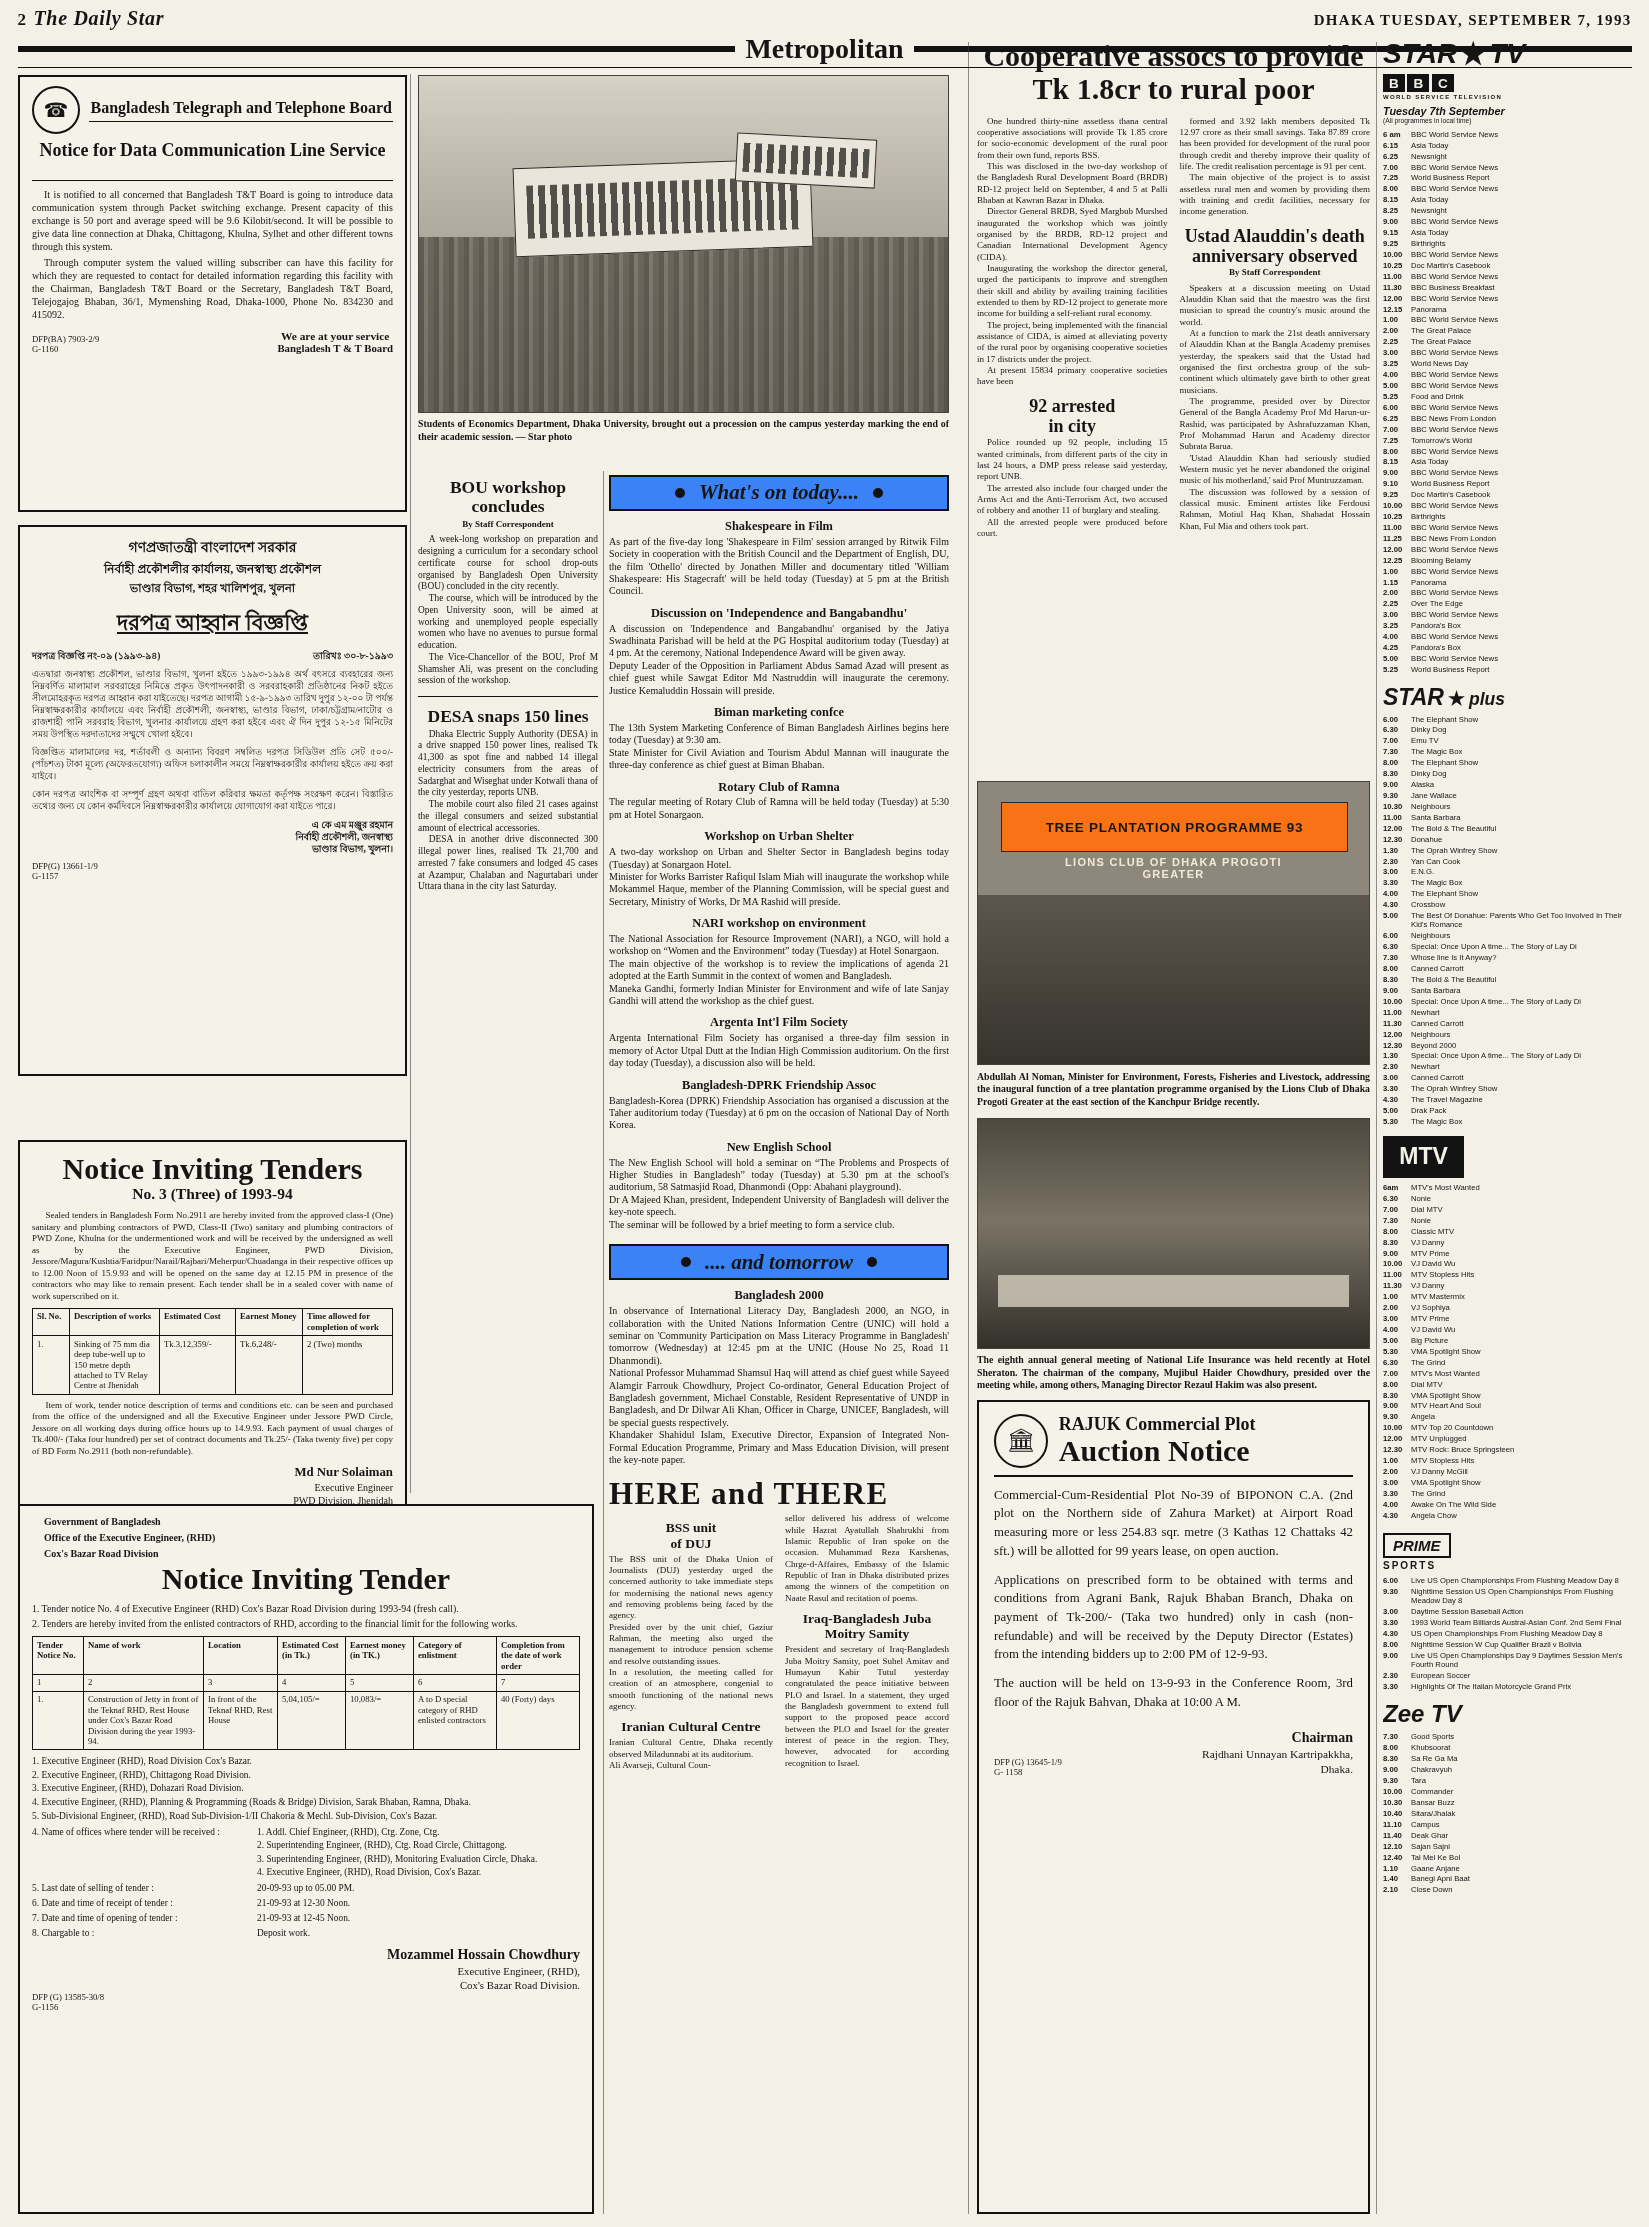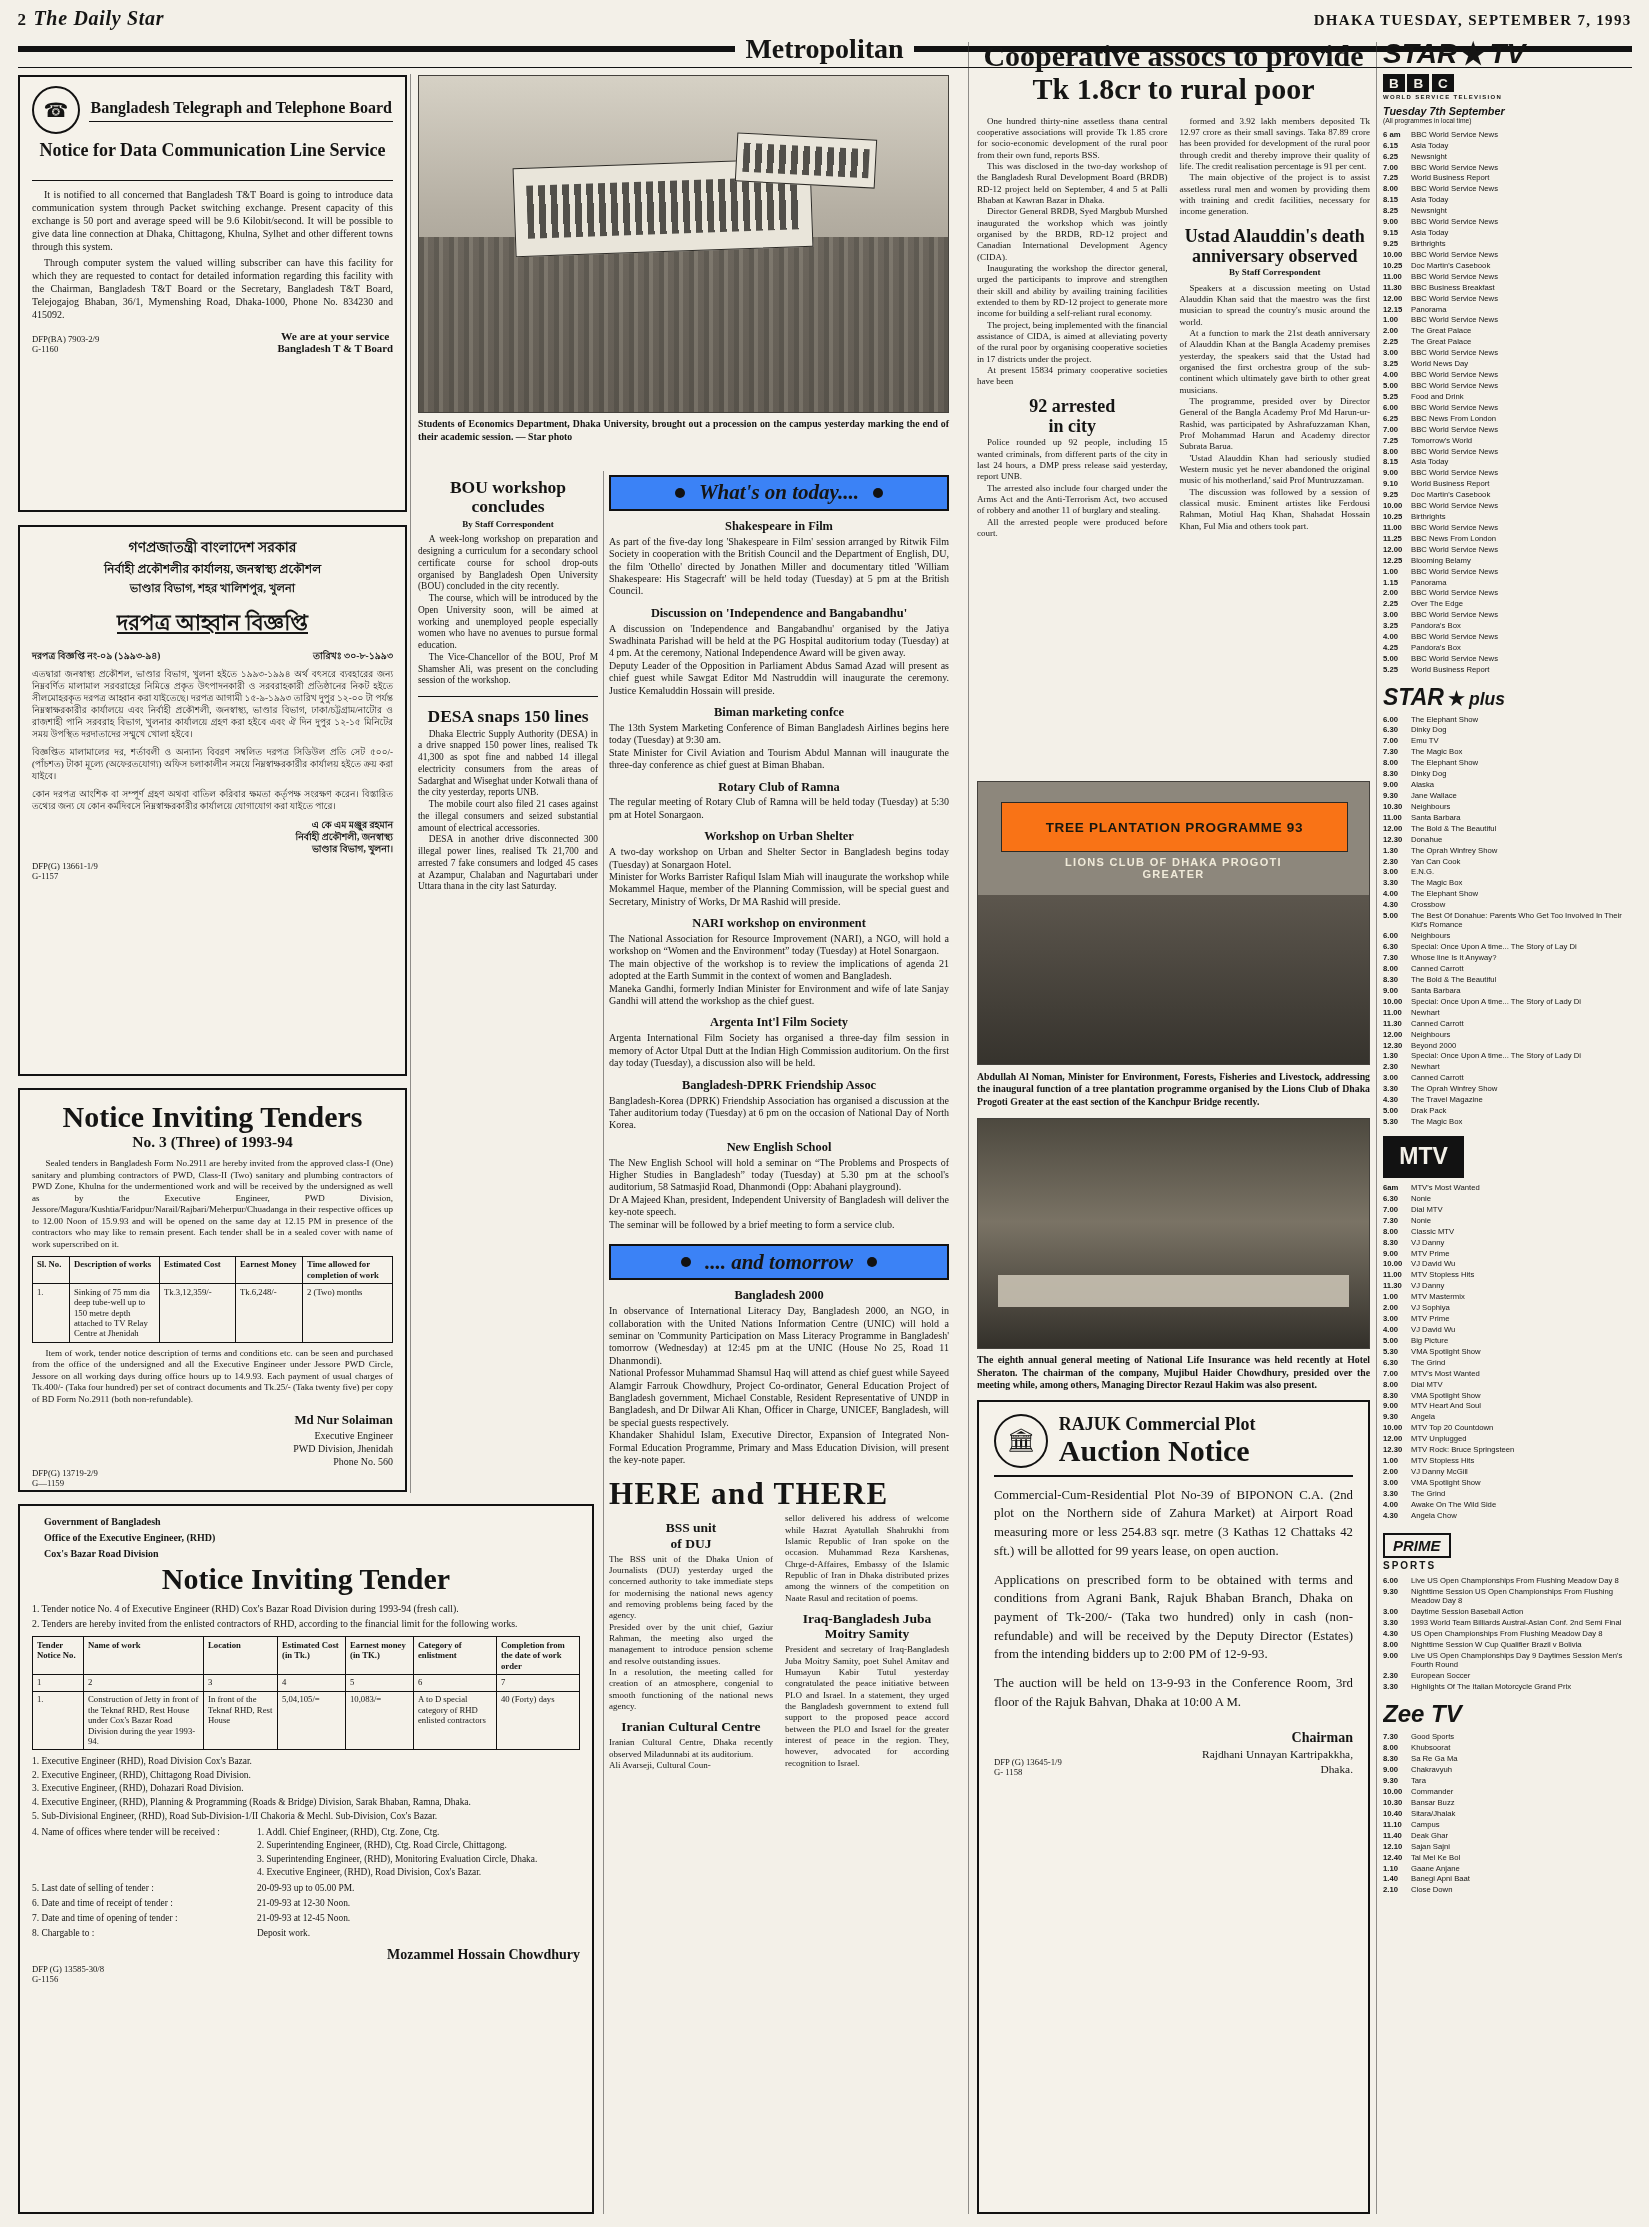--- a/index.html
+++ b/index.html
@@ -200,21 +200,21 @@
     <div>এ কে এম মঞ্জুর রহমান</div>
         <div>নির্বাহী প্রকৌশলী, জনস্বাস্থ্য</div>
         <div>ভাণ্ডার বিভাগ, খুলনা।</div>
       </div>
     <div class="small" style="margin-top:5.4px;">
       <div>DFP(G) 13661-1/9</div>
       <div>G-1157</div>
     </div>
   </div>
 
-  <div class="abs notice nit" style="left:18px;top:1088px;width:389px;height:404px;border-width:2.7px;">
+  <div class="abs notice nit" style="left:18px;top:1140px;width:389px;height:404px;border-width:2.7px;">
     <div class="nit-title">Notice Inviting Tenders</div>
     <div class="nit-sub">No. 3 (Three) of 1993-94</div>
     <p style="text-indent:13.5px;">Sealed tenders in Bangladesh Form No.2911 are hereby invited from the approved class-I (One) sanitary and plumbing contractors of PWD, Class-II (Two) sanitary and plumbing contractors of PWD Zone, Khulna for the undermentioned work and will be received by the undersigned as well as by the Executive Engineer, PWD Division, Jessore/Magura/Kushtia/Faridpur/Narail/Rajbari/Meherpur/Chuadanga in their respective offices up to 12.00 Noon of 15.9.93 and will be opened on the same day at 12.15 PM in presence of the contractors who may like to remain present. Each tender shall be in a sealed cover with name of work superscribed on it.</p>
     <table class="rule">
       <tbody>
           <tr>
         <th style="width:28px;">Sl. No.</th>
         <th>Description of works</th>
         <th style="width:67px;">Estimated Cost</th>
         <th style="width:58px;">Earnest Money</th>
@@ -320,20 +320,25 @@
           <div class="v">21-09-93 at 12-45 Noon.</div>
         </div>
 
         <div class="kv">
           <div class="k">8.  Chargable to :</div>
           <div class="v">Deposit work.</div>
         </div>
       </div>
     <div class="sign-right" style="font-size:10.8px;">
       <div style="font-size:14px;">Mozammel Hossain Chowdhury</div>
+      <div style="font-weight:normal;">
+
+      <div>Executive Engineer, (RHD),</div>
+          <div>Cox's Bazar Road Division.</div>
+        </div>
     </div>
     <div class="small">
       <div>DFP (G) 13585-30/8</div>
       <div>G-1156</div>
     </div>
   </div>
 
   <div class="abs" style="left:418px;top:75px;width:531px;">
     <div class="photo" style="height:336px;">
       <div class="sky"></div>

